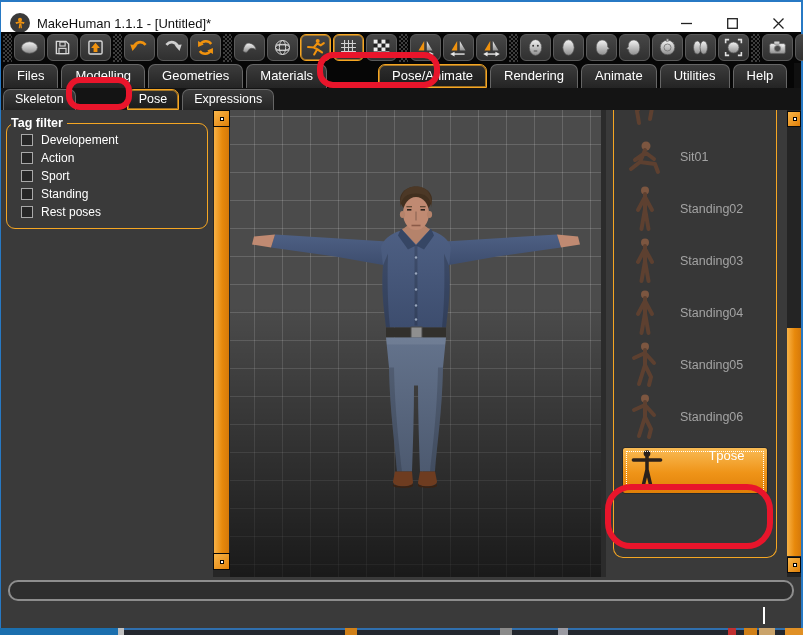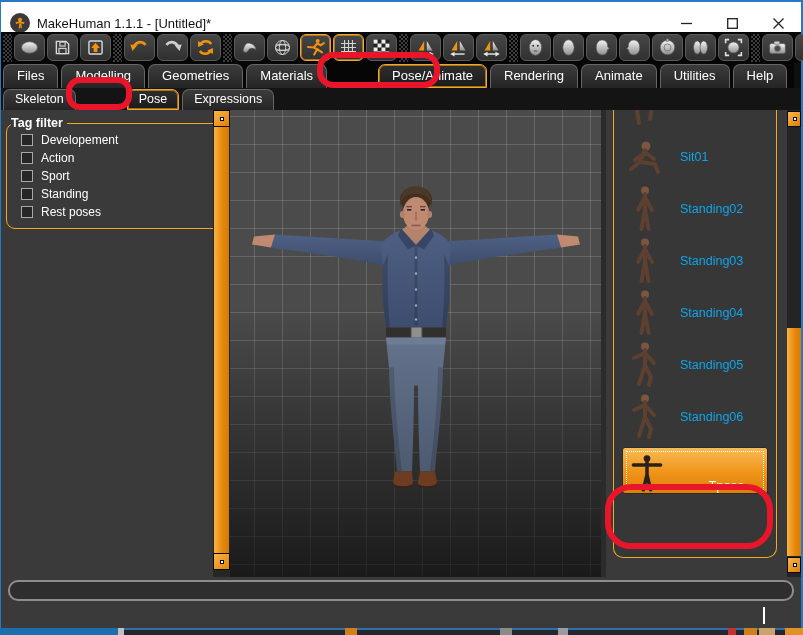--- a/index.html
+++ b/index.html
@@ -25,21 +25,21 @@
   .tb-btn.active{border:1px solid #f5a623;box-shadow:inset 0 0 0 1px rgba(245,166,35,.55);}
   .tb-btn svg{width:23px;height:21px;}
   
   .tabbar{position:absolute;left:1px;top:63px;right:9px;height:25px;background:#060606;display:flex;align-items:flex-end;gap:3px;padding-left:2px;}
   .tab{height:24px;line-height:22px;padding:0 13px;font-size:13px;color:#fff;background:linear-gradient(#3c3c3c,#242424);border:1px solid #666;border-bottom:none;border-radius:7px 7px 0 0;white-space:nowrap;}
   .tab.active{border:1px solid #f5a623;box-shadow:inset 0 0 0 1px rgba(245,166,35,.6);background:linear-gradient(#2e2e2e,#1b1b1b);margin-left:48px;}
   .subtabbar{position:absolute;left:1px;top:88px;right:2px;height:22px;background:#141414;display:flex;align-items:flex-end;gap:3px;padding-left:2px;}
   .subtabbar .tab{height:21px;line-height:19px;font-size:12.5px;padding:0 11px;}
   
   .main{position:absolute;left:1px;top:110px;right:2px;height:467px;background:#2b2b2b;}
-  .left-panel{position:absolute;left:0;top:0;width:228px;height:100%;background:#3a3a3a;}
+  .left-panel{position:absolute;left:0;top:0;width:212px;height:100%;background:#3a3a3a;}
   fieldset.groupbox{border:1px solid #f5a623;border-radius:9px;margin:6px 5px 0 5px;padding:1px 4px 7px 6px;}
   fieldset.groupbox legend{font-size:12.5px;font-weight:bold;color:#fff;padding:0 4px 0 0;margin-left:-2px;}
   .chk-row{display:flex;align-items:center;gap:8px;height:18px;padding-left:8px;cursor:default;}
   .chk-box{width:12px;height:12px;background:#262626;border:1px solid #a8a8a8;flex:0 0 auto;}
   .chk-lbl{font-size:12px;color:#fff;white-space:nowrap;}
   
   .vscroll{position:absolute;top:0;height:100%;}
   .vs-handle{position:absolute;left:0;width:17px;height:17px;background:linear-gradient(135deg,#f9b64a,#e08008);border:1px solid #0a0a0a;}
   .vs-handle i{position:absolute;left:6px;top:6px;width:4px;height:4px;background:#fff;border:1px solid #000;}
   .vs-bar{position:absolute;left:1px;width:15px;background:linear-gradient(90deg,#f8b246,#e8890b 55%,#d5790a);}
@@ -58,22 +58,22 @@
     background-size:100% 100%,28px 28px,28px 28px;
     background-position:0 0,-4px 6px,-4px 6px;}
   .viewport svg{position:absolute;inset:0;width:100%;height:100%;}
   
   .right-panel{position:absolute;left:605px;top:0;width:181px;height:100%;background:#3a3a3a;}
   .pose-box{position:absolute;left:7px;right:10px;top:0;bottom:19px;border:1px solid #f5a623;border-top:none;border-radius:0 0 10px 10px;overflow:hidden;background:#373737;}
   .pose-list{margin-top:-31px;}
   .pose-item{height:52px;display:flex;align-items:center;cursor:default;}
   .pose-thumb{width:46px;height:50px;margin-left:8px;flex:0 0 auto;display:flex;align-items:center;justify-content:center;}
   .pose-thumb svg{width:40px;height:48px;}
-  .pose-lbl{font-size:12.5px;color:#0ea5e9;margin-left:12px;white-space:nowrap;}
-  .tpose-btn{display:flex;align-items:flex-end;margin:4px 8px 0 8px;height:47px;width:calc(100% - 16px);
+  .pose-lbl{font-size:12.5px;color:#a3a3a3;margin-left:12px;white-space:nowrap;}
+  .tpose-btn{display:flex;align-items:flex-start;margin:4px 8px 0 8px;height:47px;width:calc(100% - 16px);
     background:linear-gradient(#f9bb55,#ef9418 55%,#e07f07);border:1px solid #2a2a2a;border-radius:3px;
     outline:1px dotted #fff;outline-offset:-5px;padding:0;gap:37px;}
   .tpose-btn svg{width:32px;height:40px;margin-left:8px;flex:0 0 auto;}
   .tpose-lbl{flex:1;text-align:center;font-size:13px;color:#fff;margin-right:14px;}
   
   .progress-row{position:absolute;left:1px;right:2px;top:577px;height:26px;background:#3a3a3a;display:flex;align-items:center;}
   .progressbar{height:21px;margin:0 7px 0 7px;width:100%;border:2px solid #8d8d8d;border-radius:10px;background:#2e2e2e;}
   .status-row{position:absolute;left:1px;right:2px;top:603px;height:25px;background:#3a3a3a;}
   .text-cursor{position:absolute;left:762px;top:4px;width:1.5px;height:17px;background:#fff;}
   .taskbar-strip{position:absolute;left:0;right:0;top:628px;height:7px;background:#23272e;}

